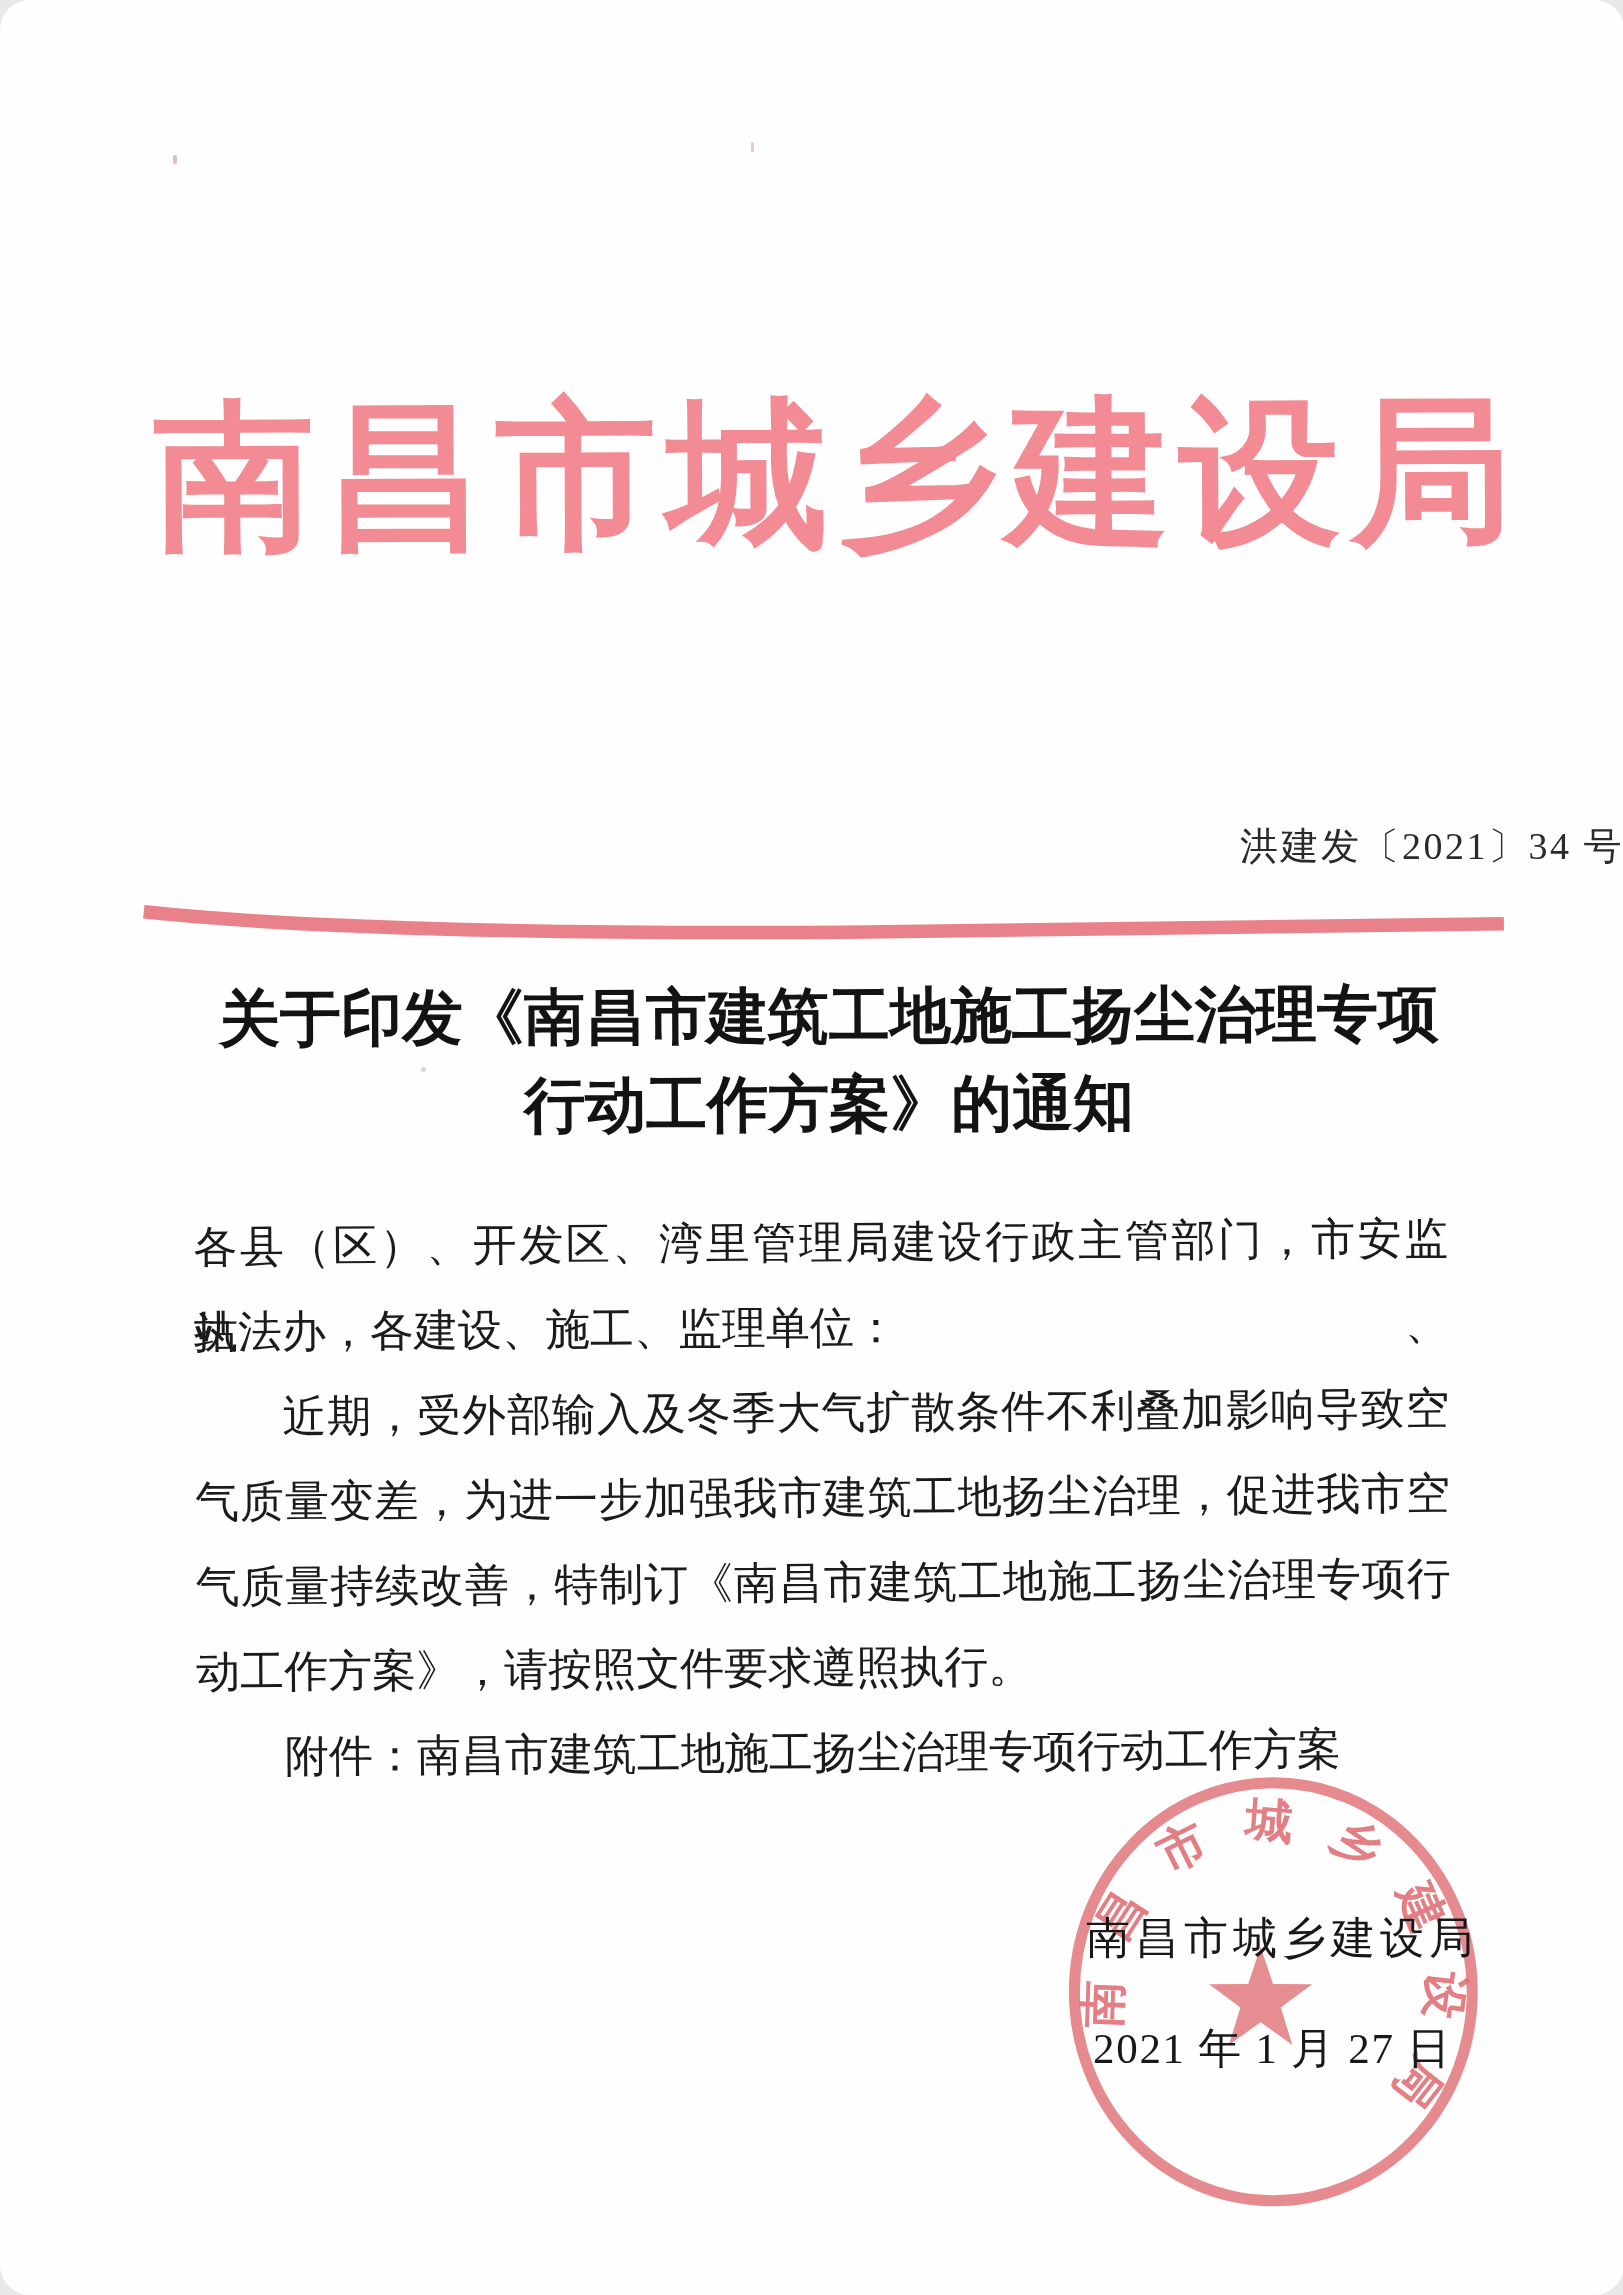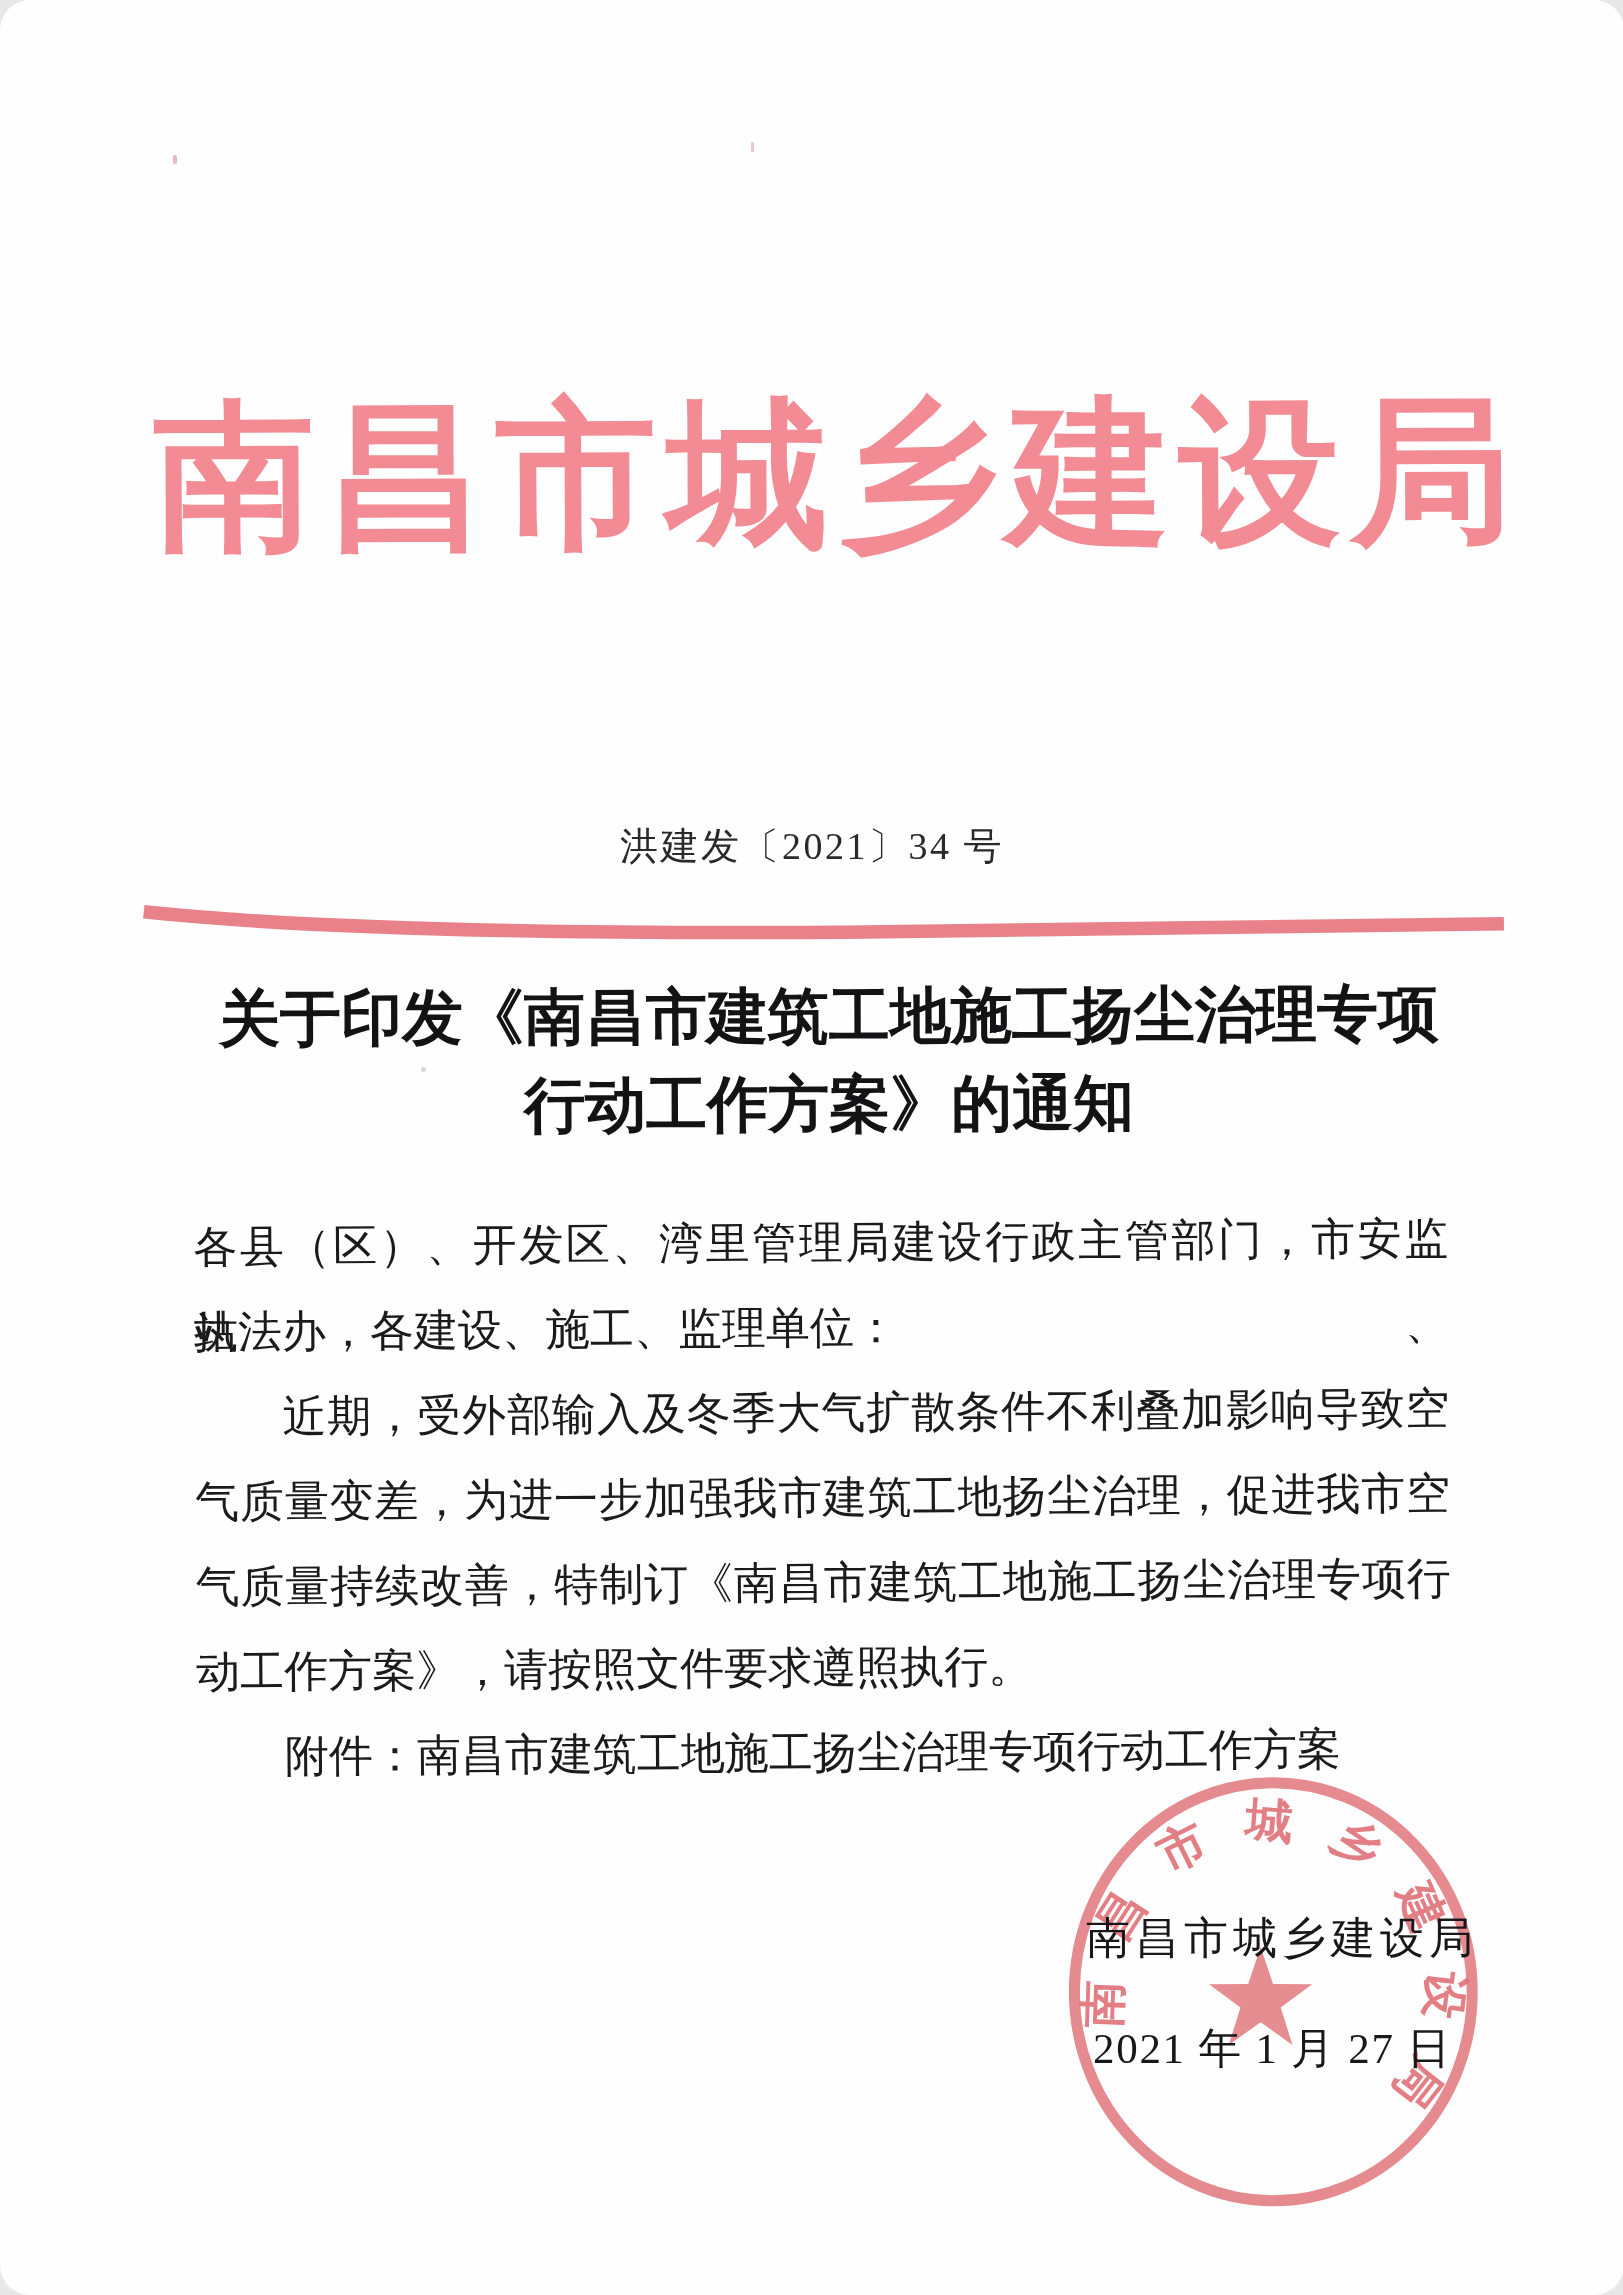--- a/index.html
+++ b/index.html
@@ -21,21 +21,21 @@
     text-align:center;
     letter-spacing:10px;
     color:var(--header_pink,#f28b94);
     transform:rotate(-0.25deg);
     white-space:nowrap;
   }
   .doc-number{
     position:absolute;
     left:0;top:820px;width:1624px;
     font-size:38px;line-height:52px;
-    text-align:center;
+    text-align:right;
     letter-spacing:2.5px;
     color:#2a2a2c;
   }
   .divider-svg{
     position:absolute;left:0;top:888px;width:1624px;height:68px;
   }
   .title-block{
     position:absolute;
     left:34px;top:973px;width:1590px;
     text-align:center;

